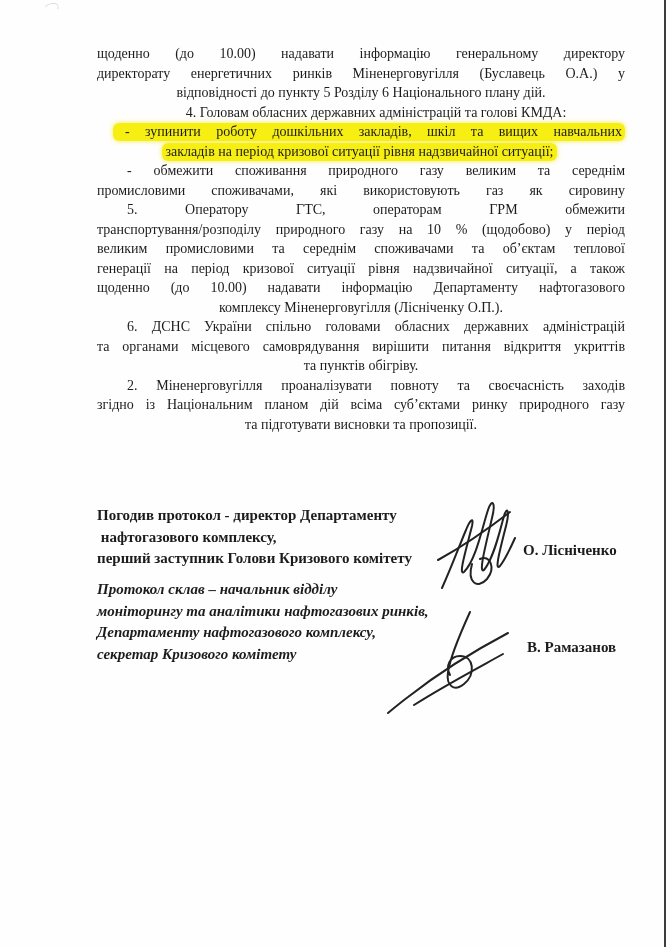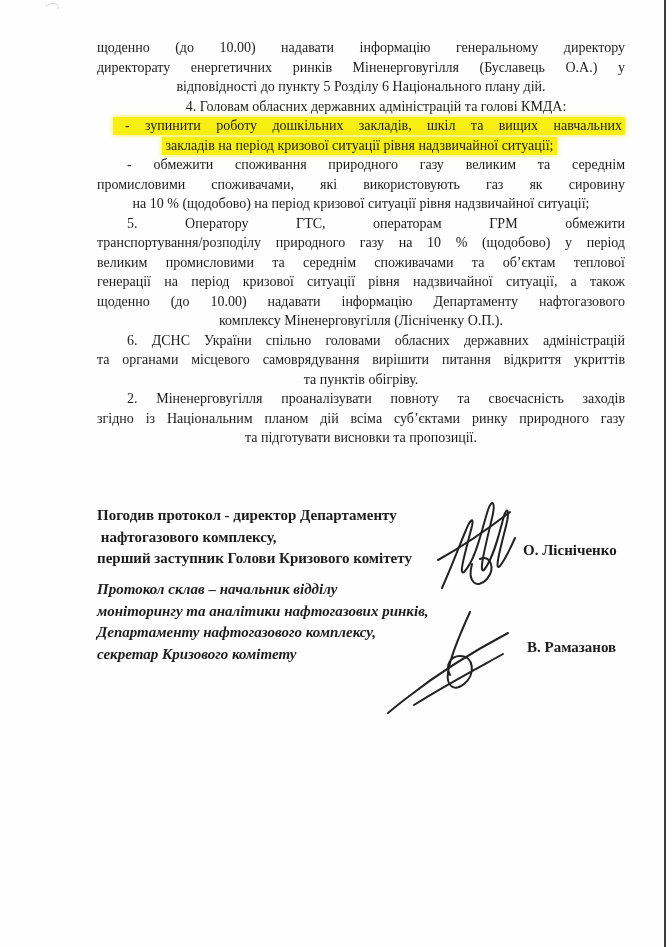--- a/index.html
+++ b/index.html
@@ -8,30 +8,30 @@
     position:relative;width:672px;height:947px;overflow:hidden;
     background:#fefefe;color:#1c1c1c;
     font-family:"Liberation Serif","DejaVu Serif",serif;
   }
   .edge-line{position:absolute;top:0;left:664px;width:2px;height:947px;background:#3d3d3d;}
   .smudge{
     position:absolute;left:44px;top:3px;width:13px;height:8px;
     border:1.5px solid #c7c7c7;border-left-color:transparent;border-bottom-color:transparent;
     border-radius:50%;opacity:.55;transform:rotate(-18deg);
   }
-  #doc{position:absolute;left:97px;top:38px;width:528px;font-size:14px;line-height:19.5px;font-family:Liberation Serif, serif;}
+  #doc{position:absolute;left:97px;top:44px;width:528px;font-size:14px;line-height:19.5px;font-family:Liberation Serif, serif;}
   .line{text-align:center;}
   .line.fill{text-align:justify;text-align-last:justify;-moz-text-align-last:justify;}
   .ind{display:inline-block;width:30px;height:1px;vertical-align:baseline;}
   .hl-out-ind{display:inline-block;width:16px;height:1px;vertical-align:baseline;}
   .hl{
     background:#f7ef12;
     box-shadow:0 0 5px rgba(242,234,30,.85);
     padding:1px 3px 2px;margin-left:-3px;
-    -webkit-box-decoration-break:clone;box-decoration-break:clone;
+    -webkit-box-decoration-break:clone;box-decoration-break:clone;border-radius:6px;
   }
   .hl-first{padding-left:12px;margin-left:0;}
   .sig-roles{
     position:absolute;left:97px;width:420px;
     font-weight:bold;font-size:15px;line-height:21.5px;white-space:pre-wrap;
   }
   #sig1-roles{top:505px;}
   #sig2-roles{top:579px;font-style:italic;}
   .sig-name{position:absolute;font-weight:bold;font-size:15px;white-space:nowrap;}
   #sig1-name{left:523px;top:542px;}
@@ -57,21 +57,20 @@
       <div>
         <div class="line"><span class="ind"></span><span>4. Головам обласних державних адміністрацій та голові КМДА:</span></div>
       </div>
       <div>
         <div class="line fill"><span class="hl-out-ind"></span><span class="hl hl-first" style="background: rgb(247, 239, 18);">- зупинити роботу дошкільних закладів, шкіл та вищих навчальних</span></div>
         <div class="line"><span class="hl" style="background: rgb(247, 239, 18);">закладів на період кризової ситуації рівня надзвичайної ситуації;</span></div>
       </div>
       <div>
         <div class="line fill"><span class="ind"></span><span>- обмежити споживання природного газу великим та середнім</span></div>
         <div class="line fill"><span>промисловими споживачами, які використовують газ як сировину</span></div>
-        <div class="line"><span>на 10 % (щодобово) на період кризової ситуації рівня надзвичайної ситуації;</span></div>
       </div>
       <div>
         <div class="line fill"><span class="ind"></span><span>5. Оператору ГТС, операторам ГРМ обмежити</span></div>
         <div class="line fill"><span>транспортування/розподілу природного газу на 10 % (щодобово) у період</span></div>
         <div class="line fill"><span>великим промисловими та середнім споживачами та об’єктам теплової</span></div>
         <div class="line fill"><span>генерації на період кризової ситуації рівня надзвичайної ситуації, а також</span></div>
         <div class="line fill"><span>щоденно (до 10.00) надавати інформацію Департаменту нафтогазового</span></div>
         <div class="line"><span>комплексу Міненерговугілля (Лісніченку О.П.).</span></div>
       </div>
       <div>

